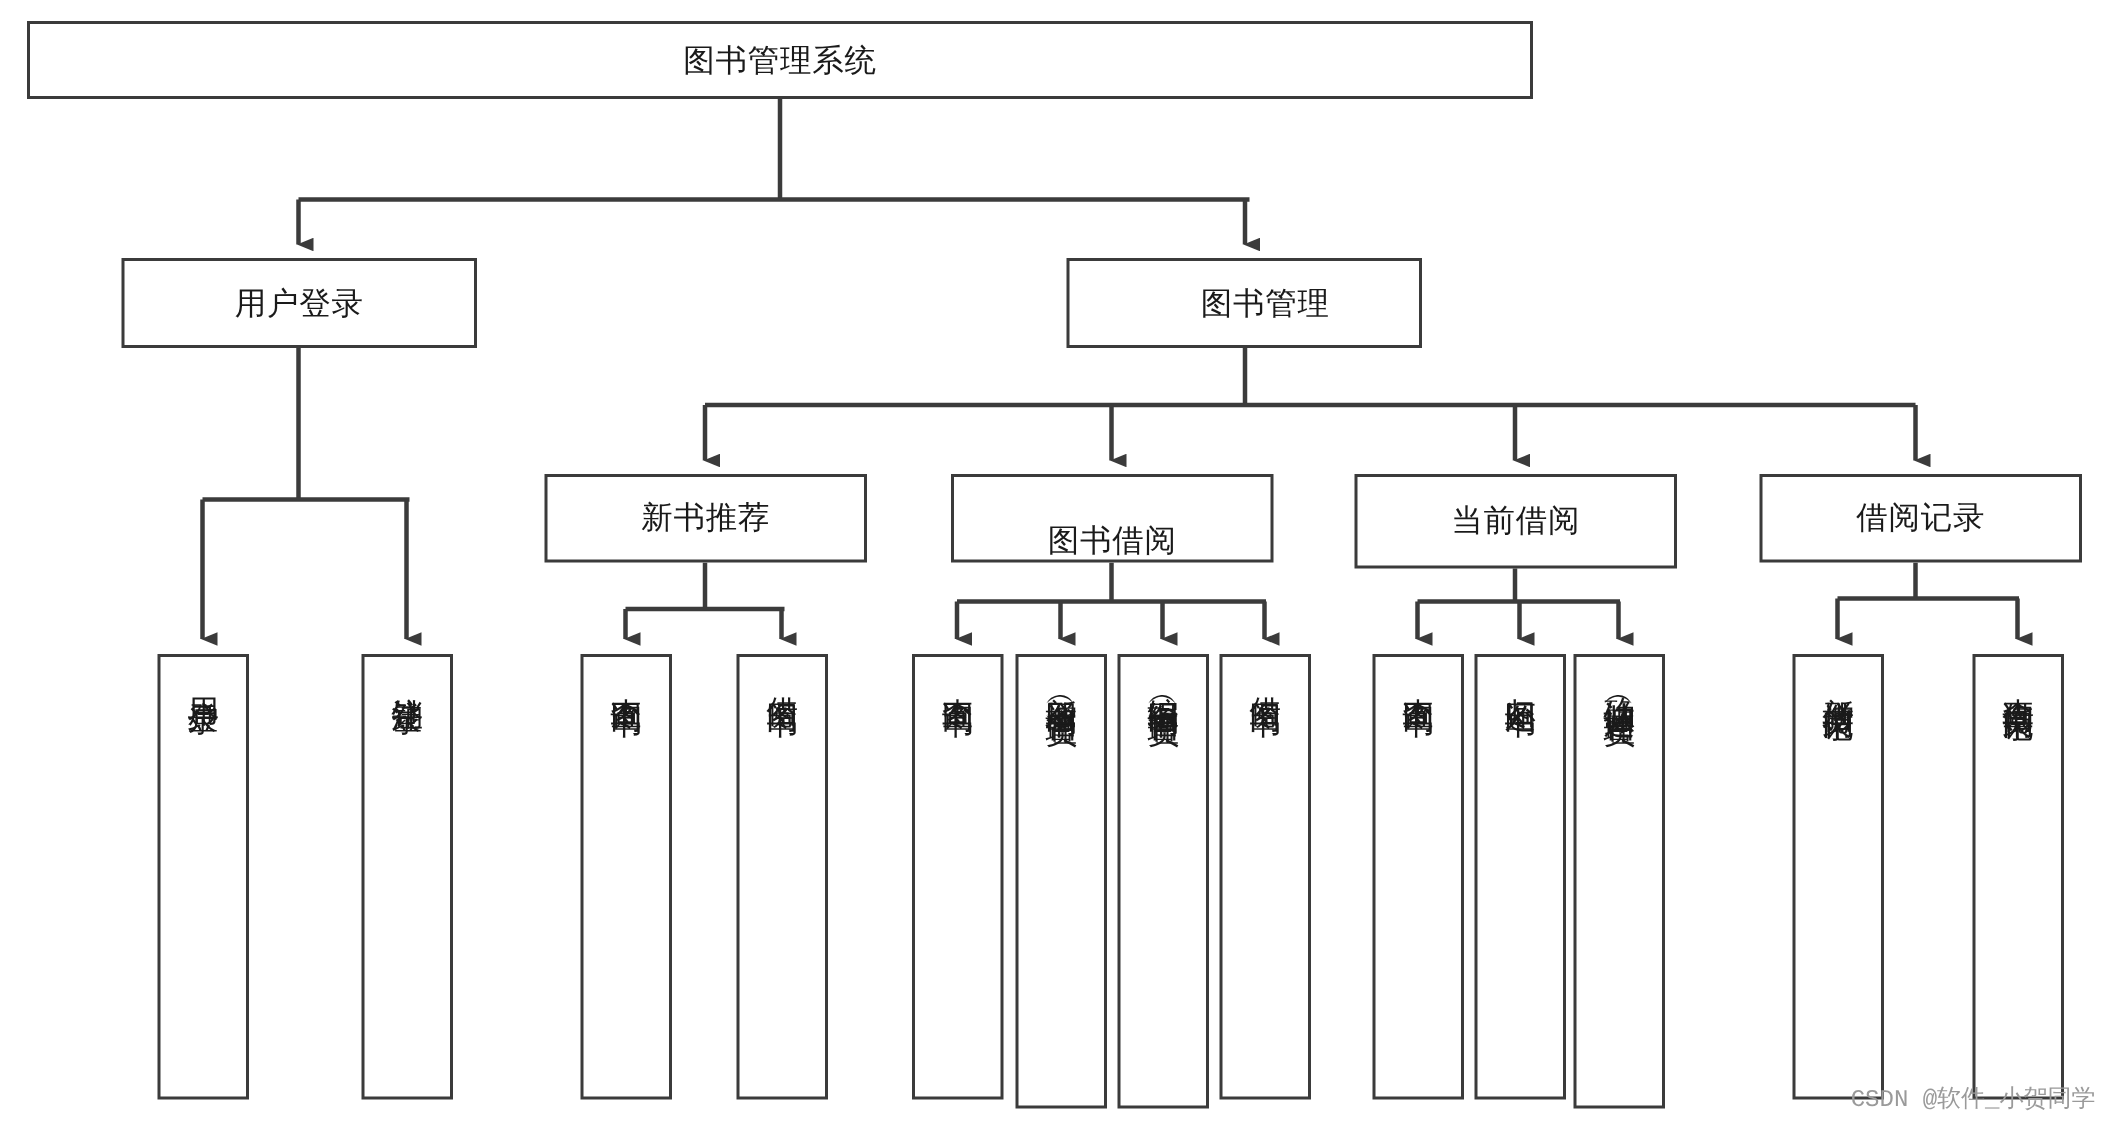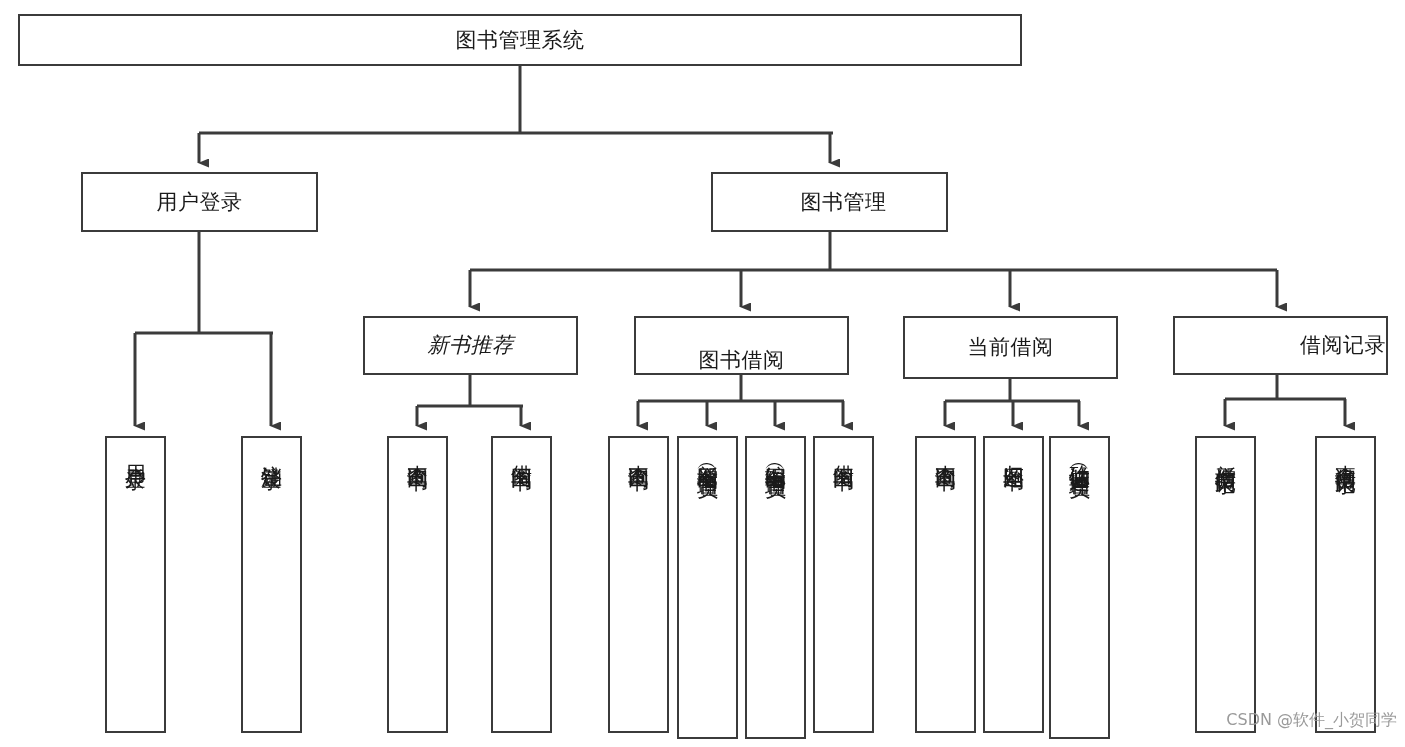--- a/index.html
+++ b/index.html
@@ -61,25 +61,26 @@
     writing-mode: vertical-rl;
     text-orientation: upright;
     font-size: 21px;
     line-height: 1.05;
     letter-spacing: 2px;
     white-space: nowrap;
   }
   #watermark {
     position: absolute;
     right: 8px;
-    bottom: 16px;
+    bottom: 4px;
     font-size: 16px;
     color: #9a9a9a;
     white-space: nowrap;
     user-select: none;
+    font-family: Liberation Mono, monospace;
   }
 </style>
 </head>
 <body>
 
 <div id="diagram-root">
 
   <svg id="edge-layer" viewBox="0 0 1405 747" width="1405" height="747" xmlns="http://www.w3.org/2000/svg">
     <defs>
       <marker id="arrowhead" markerWidth="9" markerHeight="11" refX="4.5" refY="10" orient="auto" markerUnits="userSpaceOnUse">
@@ -134,30 +135,30 @@
     <span class="node-label">图书管理系统</span>
   </div>
 
   <div class="node h" style="left:81px; top:172px; width:237px; height:60px;">
     <span class="node-label">用户登录</span>
   </div>
   <div class="node h" style="left:711px; top:172px; width:237px; height:60px;padding-left:28px;">
     <span class="node-label">图书管理</span>
   </div>
 
-  <div class="node h" style="left:363px; top:316px; width:215px; height:59px;font-style:italic;">
+  <div class="node h" style="left:363px; top:316px; width:215px; height:59px;">
     <span class="node-label">新书推荐</span>
   </div>
   <div class="node h" style="left:634px; top:316px; width:215px; height:59px;align-items:flex-end;">
     <span class="node-label">图书借阅</span>
   </div>
   <div class="node h" style="left:903px; top:316px; width:215px; height:63px;">
     <span class="node-label">当前借阅</span>
   </div>
-  <div class="node h" style="left:1173px; top:316px; width:215px; height:59px;justify-content:flex-end;">
+  <div class="node h" style="left:1173px; top:316px; width:215px; height:59px;">
     <span class="node-label">借阅记录</span>
   </div>
 
   <div class="node v" style="left:105px; top:436px; width:61px; height:297px;">
     <span class="node-label">用户登录</span>
   </div>
   <div class="node v" style="left:241px; top:436px; width:61px; height:297px;">
     <span class="node-label">注销登录</span>
   </div>
 

